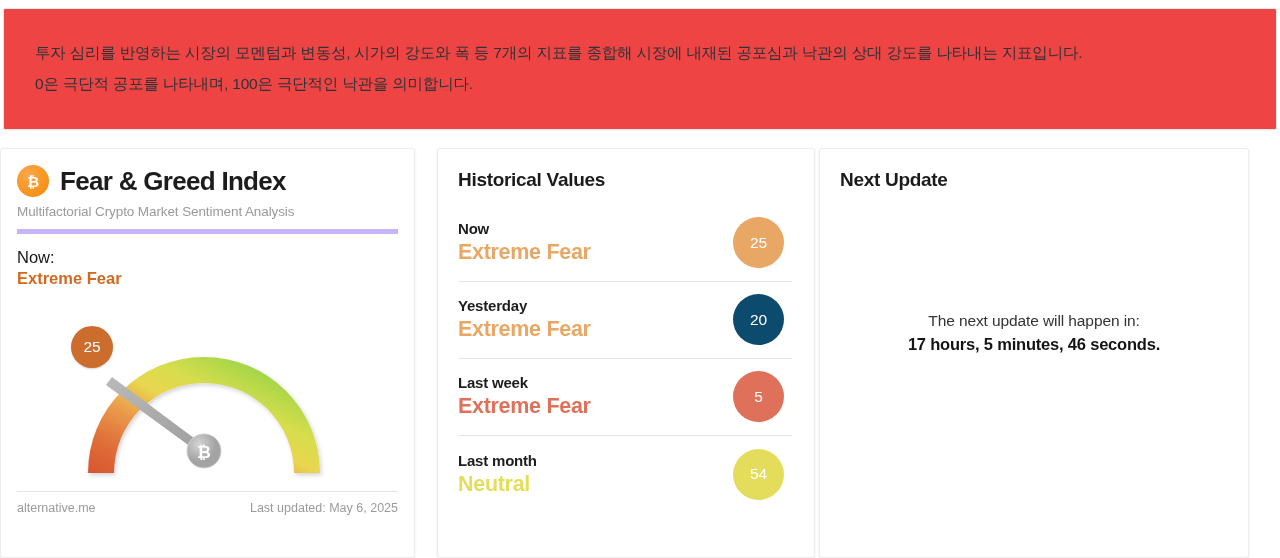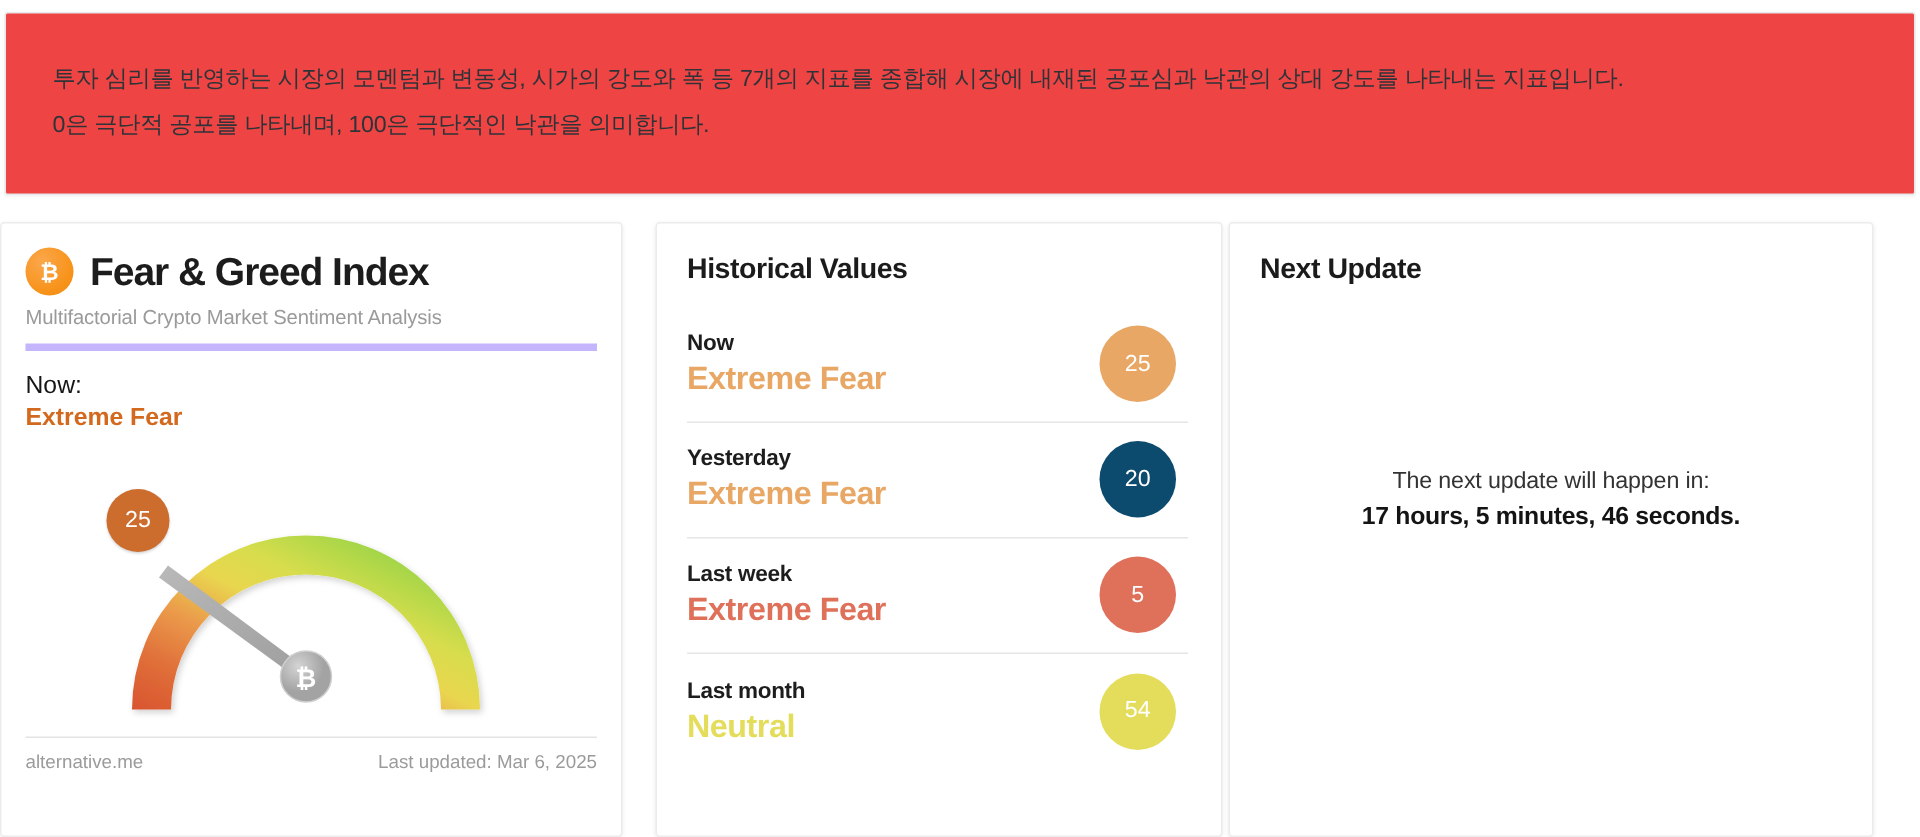--- a/index.html
+++ b/index.html
@@ -268,21 +268,21 @@
             <circle cx="191" cy="156" r="17" fill="none" stroke="#cfcfcf" stroke-width="1"></circle>
             <text x="191" y="163" text-anchor="middle" font-family="'DejaVu Sans', sans-serif" font-size="17" font-weight="bold" fill="#ffffff">₿</text>
           </g>
         </svg>
 
         <div class="gauge-badge" style="background: rgb(204, 109, 46);">25</div>
       </div>
 
       <div class="fg-footer">
         <span>alternative.me</span>
-        <span>Last updated: Mar 6, 2025</span>
+        <span>Last updated: May 6, 2025</span>
       </div>
     </div>
   </div>
 
   <div class="panel panel-hv">
     <div class="hv-inner">
       <div class="panel-title">Historical Values</div>
       <div class="hv-list">
 
         <div class="hv-row">

